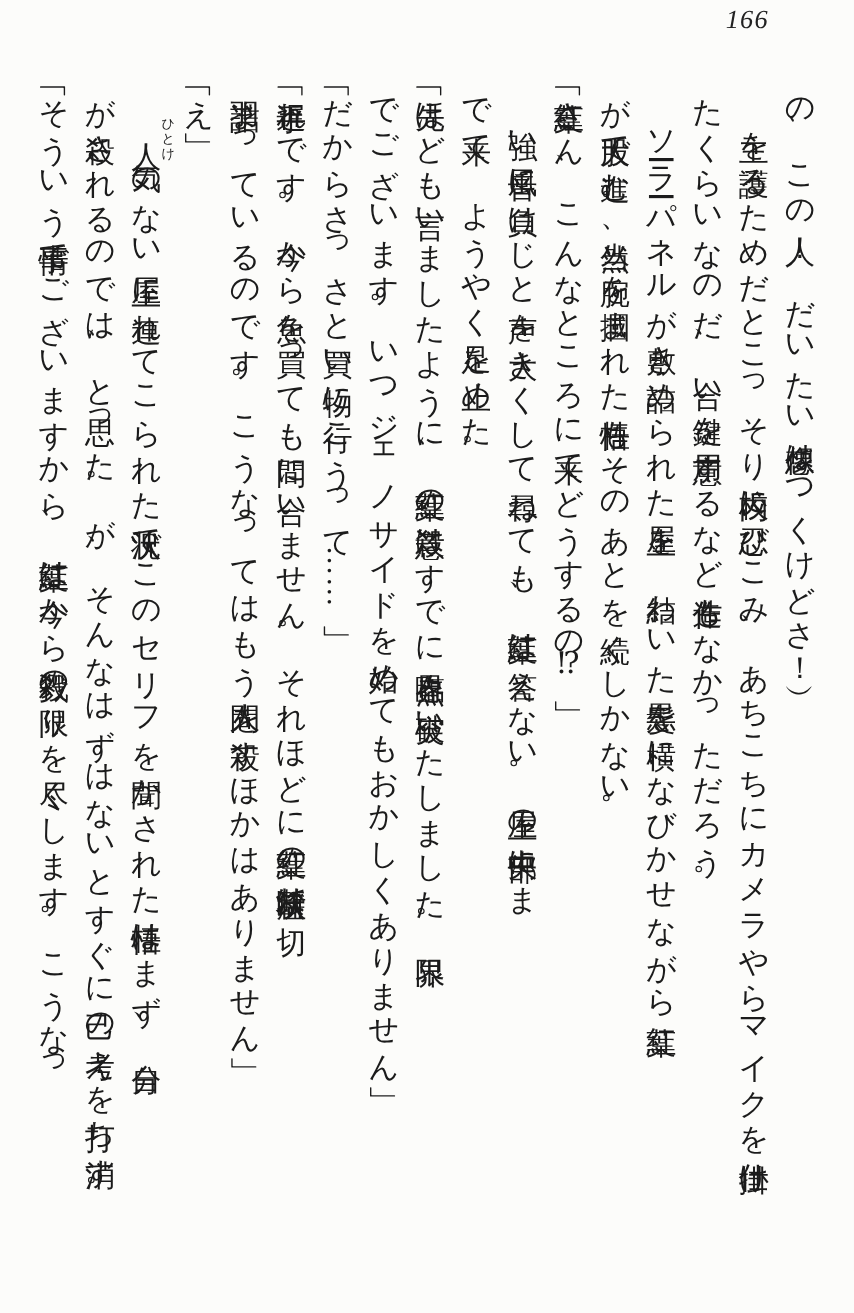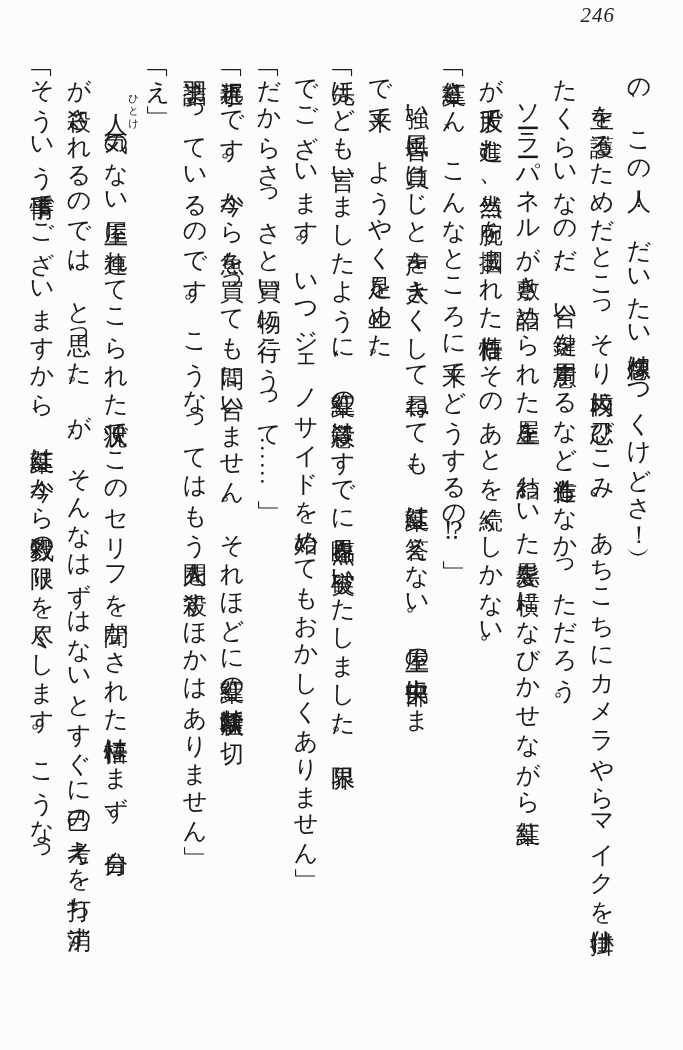--- a/index.html
+++ b/index.html
@@ -49,21 +49,21 @@
   rt{
     font-size:10.5px;
     letter-spacing:0;
     color:#1b1b1b;
   }
 </style>
 </head>
 <body>
 
 <div class="page">
-  <div class="page-number">246</div>
+  <div class="page-number">166</div>
   <div class="text-block" id="text-block">
       <div class="column">の、この人！　だいたい想像はつくけどさ！）</div>
       <div class="column indent">主を護るためだとこっそり校内に忍びこみ、あちこちにカメラやらマイクを仕掛け</div>
       <div class="column">たくらいなのだ、合い鍵を用意するなど造作もなかっただろう。</div>
       <div class="column indent">ソーラーパネルが敷き詰められた屋上を、結わいた黒髪を横になびかせながら紅葉</div>
       <div class="column">が大股で進む。当然、腕を摑まれた桂悟もそのあとを続くしかない。</div>
       <div class="column">「紅葉さん、こんなところに来てどうするの⁉」</div>
       <div class="column indent">強い風音に負けじと声を大きくして尋ねても、紅葉は答えない。屋上の中央部にま</div>
       <div class="column">で来て、ようやく足を止めた。</div>
       <div class="column">「先ほども言いましたように、紅葉の殺意はすでに臨界点を突破いたしました。限界</div>

